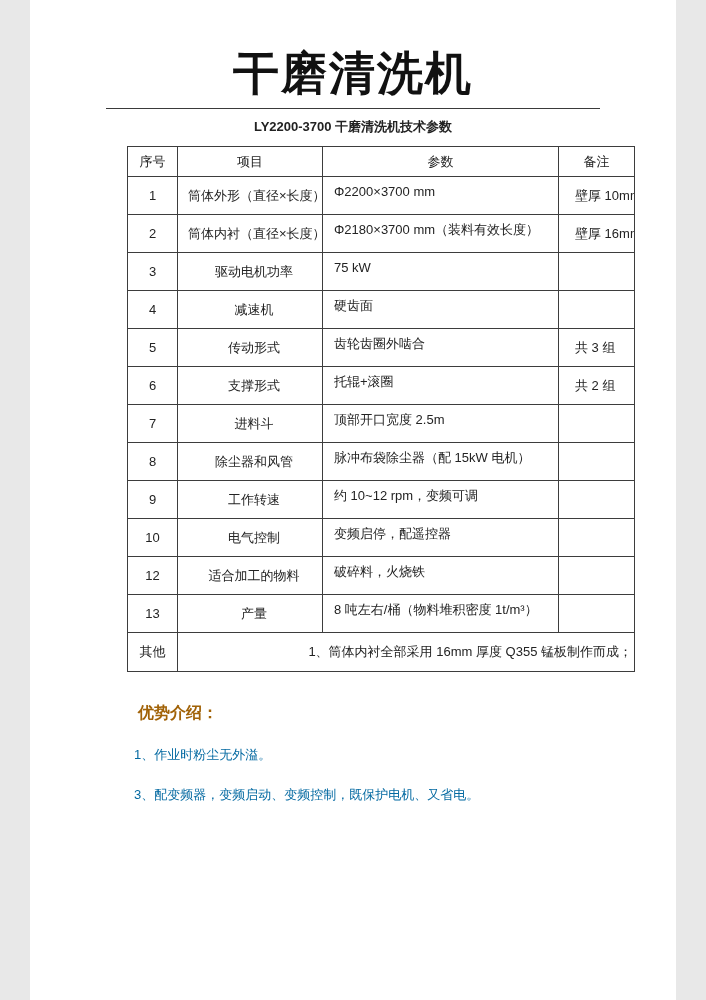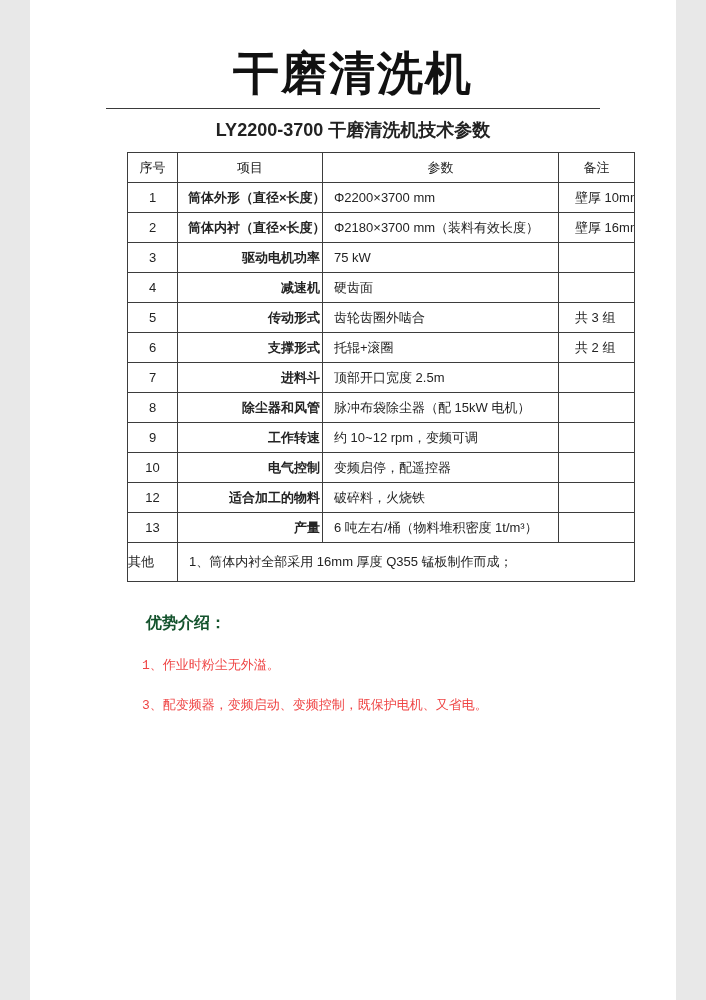--- a/index.html
+++ b/index.html
@@ -25,21 +25,21 @@
   .title-divider {
     width: 494px;
     height: 0;
     margin: 7px auto 0 auto;
     border: none;
     border-top: 1.5px solid #3a3a3a;
   }
   .page-subtitle {
     margin: 9px 0 0 0;
     text-align: center;
-    font-size: 18px;
+    font-size: 13px;
     font-weight: 600;
     color: #222;
   }
   table.spec-table {
     border-collapse: collapse;
     table-layout: fixed;
     width: 507px;
     margin: 10px 8px 0 97px;
   }
   .spec-table th, .spec-table td {
@@ -50,43 +50,42 @@
     vertical-align: middle;
     white-space: nowrap;
     overflow: hidden;
   }
   .spec-table th {
     font-weight: 500;
     text-align: center;
     padding: 0;
   }
   .spec-table td.col-no { text-align: center; padding: 0; font-weight: 400; }
-  .spec-table td.col-item { text-align: right; padding: 0 2px 0 10px; font-weight: 700; }
-  .spec-table td.col-param { text-align: left; padding: 0 2px 0 11px; font-weight: 400; }
+  .spec-table td.col-item { text-align: center; padding: 0 2px 0 10px; font-weight: 400; }
+  .spec-table td.col-param { text-align: left; padding: 0 2px 8px 11px; font-weight: 400; }
   .spec-table td.col-note { text-align: left; padding: 0 1px 0 16px; font-weight: 400; }
   .spec-table tr.footer-row td { height: 38px; }
-  .spec-table td.footer-label { text-align: left; padding: 0; }
-  .spec-table td.footer-content { text-align: left; padding: 0 2px 0 11px; }
+  .spec-table td.footer-label { text-align: center; padding: 0; }
+  .spec-table td.footer-content { text-align: right; padding: 0 2px 0 11px; }
   .advantages {
     margin: 31px 0 0 104px;
   }
   .advantages-heading {
-    margin: 12px;
+    margin: 4px;
     font-size: 16px;
     font-weight: 700;
-    color: #14532d;
+    color: #a16207;
   }
   .advantage-item {
-    margin: 8px;
+    margin: 0;
     padding: 0;
     margin-top: 22px;
     font-size: 13px;
     font-weight: 400;
-    color: #ef4444;
-    font-family: Liberation Mono, monospace;
+    color: #0369a1;
   }
 </style>
 </head>
 <body>
 
 <div class="page">
 
   <h1 class="page-title">干磨清洗机</h1>
   <hr class="title-divider">
   <h2 class="page-subtitle">LY2200-3700 干磨清洗机技术参数</h2>
@@ -169,21 +168,21 @@
         </tr>
         <tr>
           <td class="col-no">12</td>
           <td class="col-item">适合加工的物料</td>
           <td class="col-param">破碎料，火烧铁</td>
           <td class="col-note"></td>
         </tr>
         <tr>
           <td class="col-no">13</td>
           <td class="col-item">产量</td>
-          <td class="col-param">6 吨左右/桶（物料堆积密度 1t/m³）</td>
+          <td class="col-param">8 吨左右/桶（物料堆积密度 1t/m³）</td>
           <td class="col-note"></td>
         </tr>
       </tbody>
     <tbody>
       <tr class="footer-row">
         <td class="footer-label">其他</td>
         <td class="footer-content" colspan="3">1、筒体内衬全部采用 16mm 厚度 Q355 锰板制作而成；</td>
       </tr>
     </tbody>
   </table>

